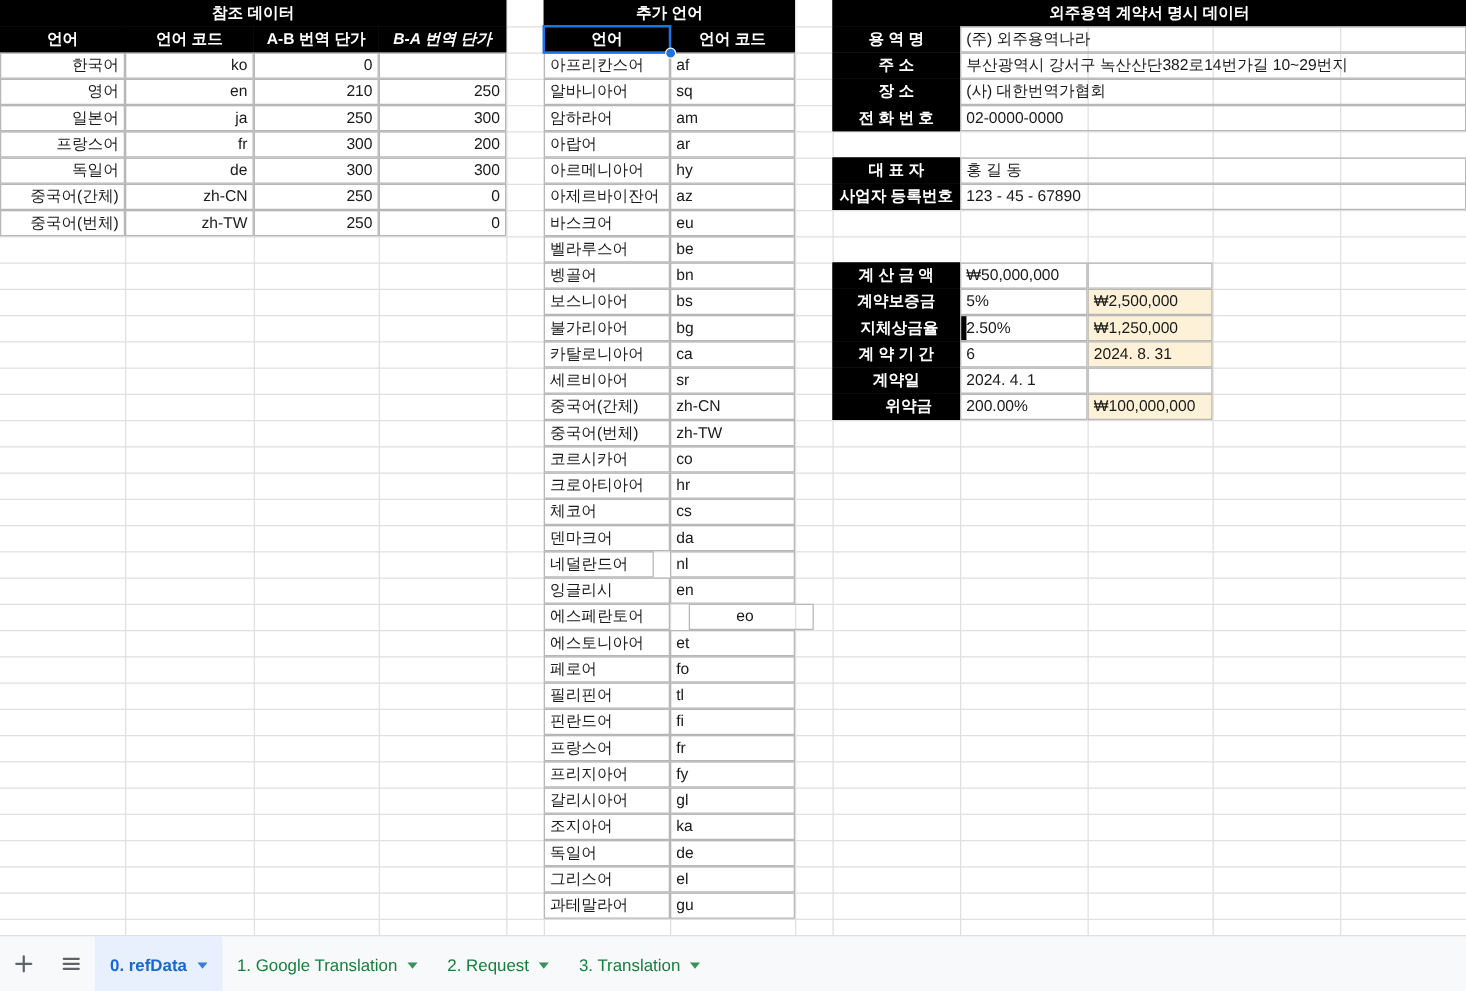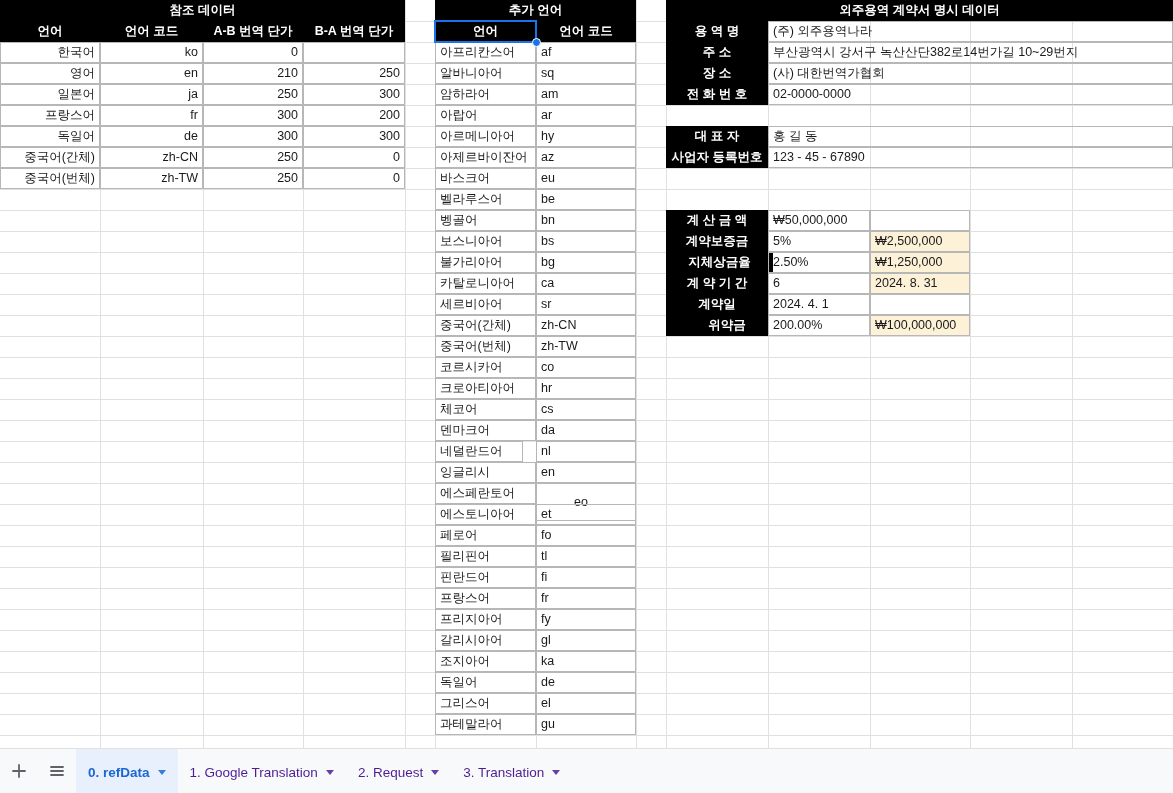--- a/index.html
+++ b/index.html
@@ -84,21 +84,21 @@
     color: #5f6368;
   }
   .bar-btn svg { display:block; }
 
   .tab {
     display: flex;
     align-items: center;
     gap: 8px;
     padding: 0 12px;
     font-size: 13.5px;
-    color: #4c1d95;
+    color: #15803d;
     cursor: pointer;
     border-top: 3px solid transparent;
     user-select: none;
   }
   .tab .tlabel { line-height: 1; }
   .tab.active {
     background: #e8f0fe;
     color: #1967d2;
     font-weight: bold;
   }
@@ -163,21 +163,21 @@
         <div class="gline-v" style="left: 768px;"></div>
         <div class="gline-v" style="left: 870px;"></div>
         <div class="gline-v" style="left: 970px;"></div>
         <div class="gline-v" style="left: 1072px;"></div>
       </div>
     <div id="cells">
         <div class="cell c hdr" style="left: 0px; top: 0px; width: 405px; height: 21px;">참조 데이터</div>
         <div class="cell c hdr" style="left: 0px; top: 21px; width: 100px; height: 21px;">언어</div>
         <div class="cell c hdr" style="left: 100px; top: 21px; width: 103px; height: 21px;">언어 코드</div>
         <div class="cell c hdr" style="left: 203px; top: 21px; width: 100px; height: 21px;">A-B 번역 단가</div>
-        <div class="cell c hdr" style="left: 303px; top: 21px; width: 102px; height: 21px;">B-A 번역 단가</div>
+        <div class="cell c hdr" style="left: 303px; top: 21px; width: 102px; height: 21px; font-style: italic;">B-A 번역 단가</div>
         <div class="cell r bordered" style="left: 0px; top: 42px; width: 100px; height: 21px;">한국어</div>
         <div class="cell r bordered" style="left: 100px; top: 42px; width: 103px; height: 21px;">ko</div>
         <div class="cell r bordered" style="left: 203px; top: 42px; width: 100px; height: 21px;">0</div>
         <div class="cell r bordered" style="left: 303px; top: 42px; width: 102px; height: 21px;"></div>
         <div class="cell r bordered" style="left: 0px; top: 63px; width: 100px; height: 21px;">영어</div>
         <div class="cell r bordered" style="left: 100px; top: 63px; width: 103px; height: 21px;">en</div>
         <div class="cell r bordered" style="left: 203px; top: 63px; width: 100px; height: 21px;">210</div>
         <div class="cell r bordered" style="left: 303px; top: 63px; width: 102px; height: 21px;">250</div>
         <div class="cell r bordered" style="left: 0px; top: 84px; width: 100px; height: 21px;">일본어</div>
         <div class="cell r bordered" style="left: 100px; top: 84px; width: 103px; height: 21px;">ja</div>
@@ -238,21 +238,21 @@
         <div class="cell l bordered" style="left: 536px; top: 378px; width: 100px; height: 21px;">hr</div>
         <div class="cell l bordered" style="left: 435px; top: 399px; width: 101px; height: 21px;">체코어</div>
         <div class="cell l bordered" style="left: 536px; top: 399px; width: 100px; height: 21px;">cs</div>
         <div class="cell l bordered" style="left: 435px; top: 420px; width: 101px; height: 21px;">덴마크어</div>
         <div class="cell l bordered" style="left: 536px; top: 420px; width: 100px; height: 21px;">da</div>
         <div class="cell l bordered" style="left: 435px; top: 441px; width: 88px; height: 21px;">네덜란드어</div>
         <div class="cell l bordered" style="left: 536px; top: 441px; width: 100px; height: 21px;">nl</div>
         <div class="cell l bordered" style="left: 435px; top: 462px; width: 101px; height: 21px;">잉글리시</div>
         <div class="cell l bordered" style="left: 536px; top: 462px; width: 100px; height: 21px;">en</div>
         <div class="cell l bordered" style="left: 435px; top: 483px; width: 101px; height: 21px;">에스페란토어</div>
-        <div class="cell l bordered" style="left: 536px; top: 483px; width: 100px; height: 38px; padding-left: 37px;">eo</div>
+        <div class="cell l bordered" style="left: 551px; top: 483px; width: 100px; height: 21px; padding-left: 37px;">eo</div>
         <div class="cell l bordered" style="left: 435px; top: 504px; width: 101px; height: 21px;">에스토니아어</div>
         <div class="cell l bordered" style="left: 536px; top: 504px; width: 100px; height: 21px;">et</div>
         <div class="cell l bordered" style="left: 435px; top: 525px; width: 101px; height: 21px;">페로어</div>
         <div class="cell l bordered" style="left: 536px; top: 525px; width: 100px; height: 21px;">fo</div>
         <div class="cell l bordered" style="left: 435px; top: 546px; width: 101px; height: 21px;">필리핀어</div>
         <div class="cell l bordered" style="left: 536px; top: 546px; width: 100px; height: 21px;">tl</div>
         <div class="cell l bordered" style="left: 435px; top: 567px; width: 101px; height: 21px;">핀란드어</div>
         <div class="cell l bordered" style="left: 536px; top: 567px; width: 100px; height: 21px;">fi</div>
         <div class="cell l bordered" style="left: 435px; top: 588px; width: 101px; height: 21px;">프랑스어</div>
         <div class="cell l bordered" style="left: 536px; top: 588px; width: 100px; height: 21px;">fr</div>

